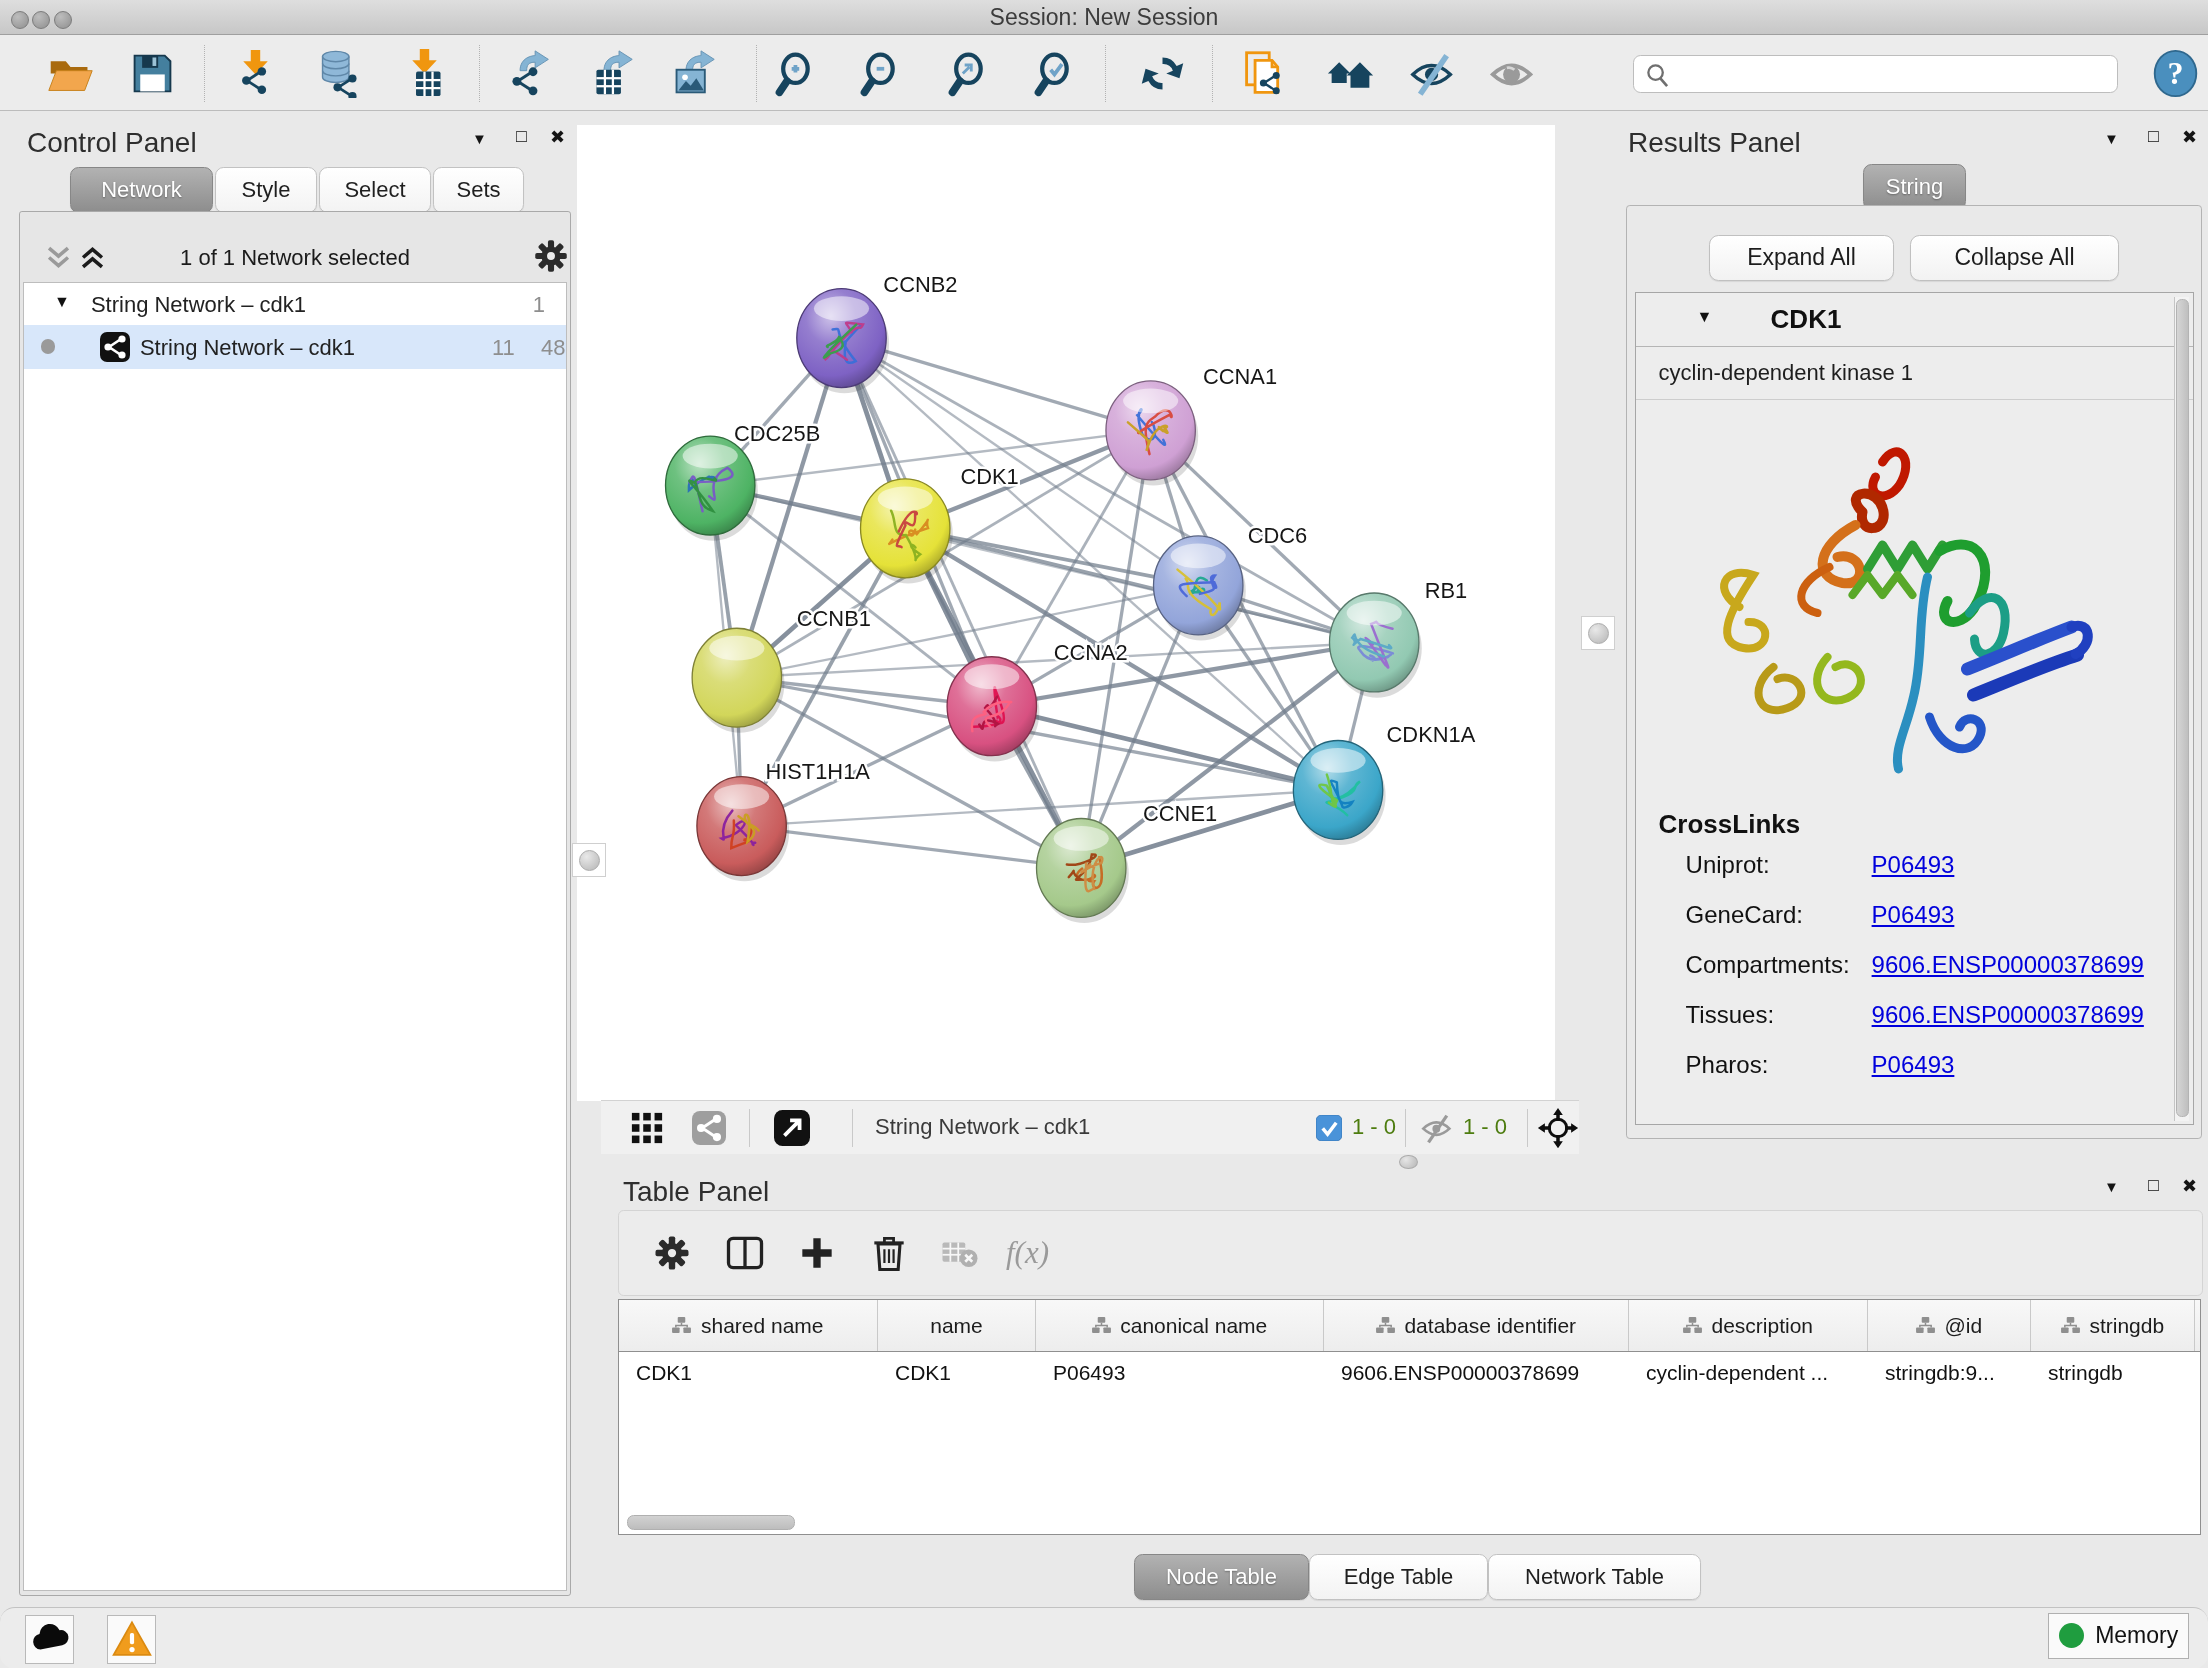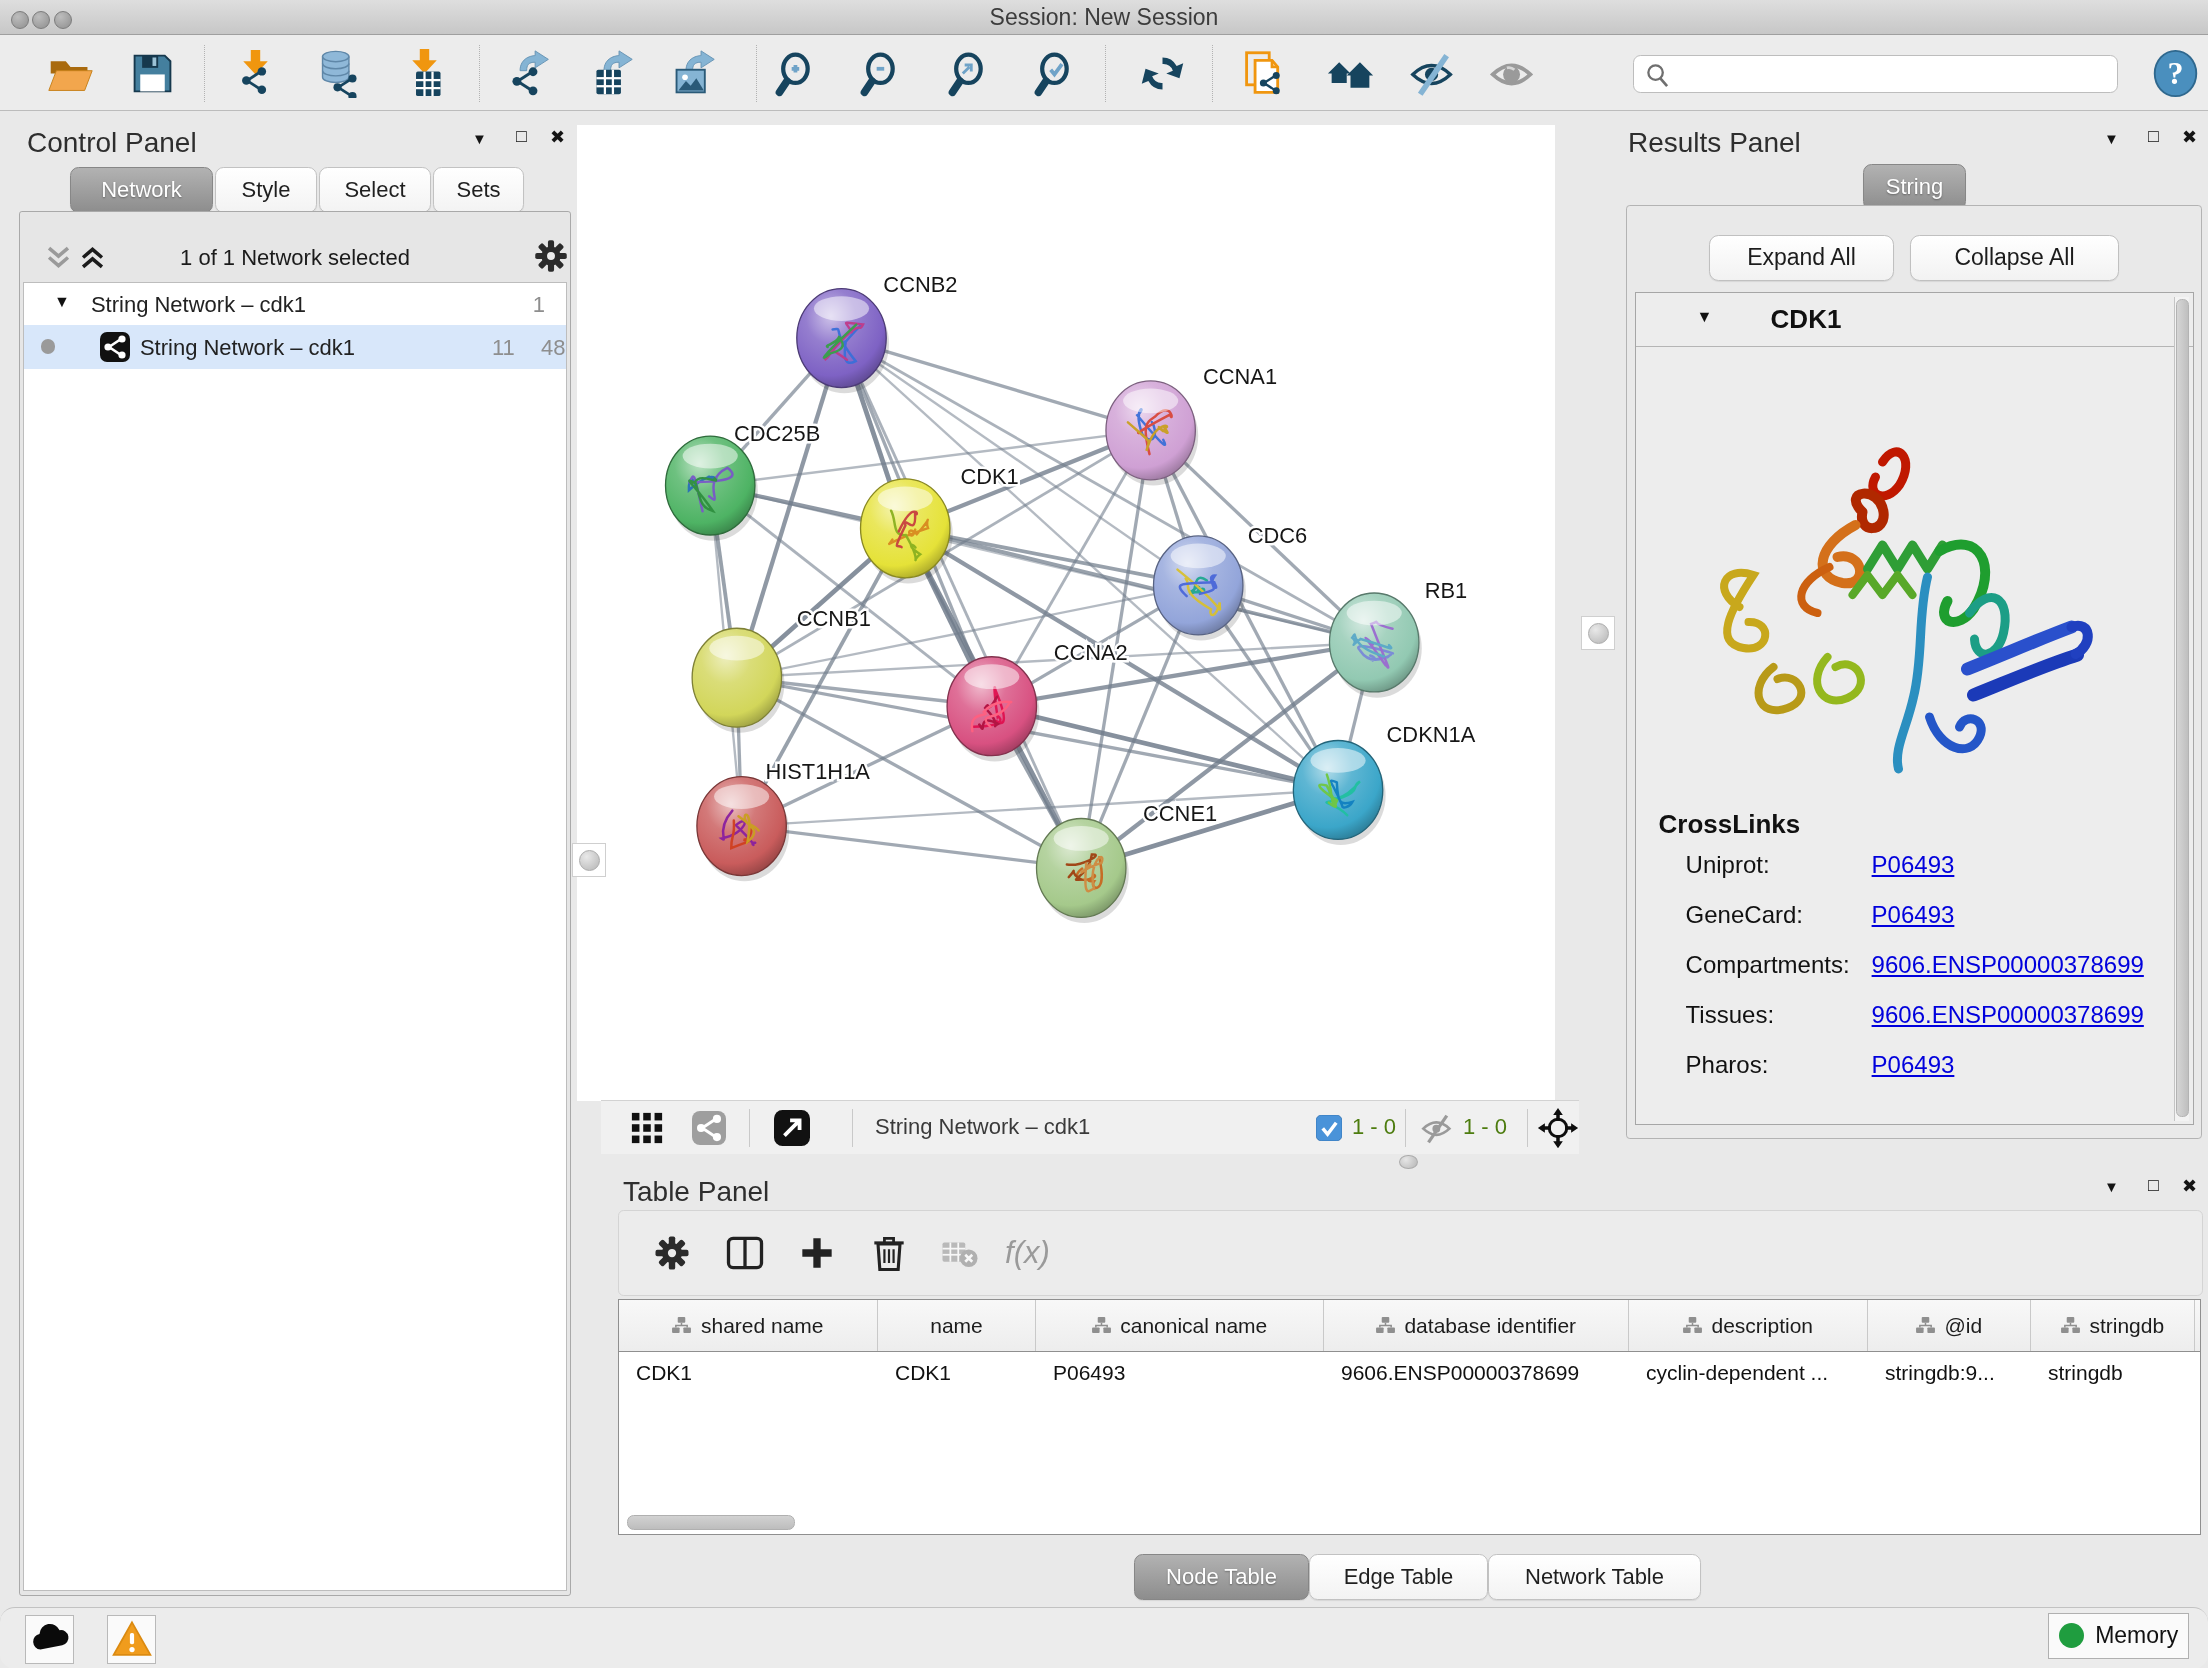--- a/index.html
+++ b/index.html
@@ -723,20 +723,21 @@
 
     <div class="rp-outer">
       <div class="rp-btn" style="left:82px;width:183px">Expand All</div>
       <div class="rp-btn" style="left:283px;width:207px">Collapse All</div>
 
       <div class="rp-inner">
         <div class="rp-entry-head">
           <span style="position:absolute;left:61px;top:15px;font-size:16px;color:#111">▼</span>
           <span style="position:absolute;left:135px;top:11.4px;font-size:26px;font-weight:bold;color:#101010">CDK1</span>
         </div>
+        <div class="rp-desc">cyclin-dependent kinase 1</div>
 
         <svg width="447" height="380" viewBox="0 0 440 380" style="position:absolute;left:38px;top:124px">
           <g fill="none" stroke-linecap="round">
             <path d="M205 45 C220 22 238 42 222 68 C208 88 188 78 198 60" stroke="#c01800" stroke-width="9"></path>
             <path d="M185 95 C163 73 202 68 206 95 C209 116 180 117 185 95" stroke="#b02800" stroke-width="10"></path>
             <path d="M178 108 C140 128 134 160 165 166 C192 170 186 134 160 140" stroke="#d4701a" stroke-width="10"></path>
             <path d="M152 150 C120 164 114 190 140 196" stroke="#cc6010" stroke-width="8"></path>
             <path d="M62 190 C35 174 46 148 76 158 C52 194 36 226 66 231 C92 236 96 204 71 205" stroke="#c8a81c" stroke-width="8"></path>
             <path d="M96 250 C70 270 80 302 110 291 C136 282 121 254 100 262" stroke="#b89a18" stroke-width="8"></path>
             <path d="M150 240 C128 264 144 292 170 281 C196 270 180 238 158 250" stroke="#94b81e" stroke-width="8"></path>
@@ -825,21 +826,21 @@
                 <line x1="4" y1="26" x2="30" y2="26"></line>
                 <line x1="13" y1="12" x2="13" y2="34"></line>
                 <line x1="22" y1="12" x2="22" y2="34"></line>
               </g>
               <circle cx="34" cy="30" r="10" fill="#8c8c8c"></circle>
               <path d="M30 26 l8 8 M38 26 l-8 8" stroke="#fff" stroke-width="3"></path>
             </g>
           </svg>
         </button>
       <button class="tp-btn" style="left:384px">
-          <span style="font-family:Liberation Sans, sans-serif;font-style:italic;font-size:31px;color:#9a9a9a">f(x)</span>
+          <span style="font-family:Liberation Serif, serif;font-style:italic;font-size:31px;color:#9a9a9a">f(x)</span>
         </button>
     </div>
 
     <div class="dtable">
       <div class="dt-head" id="table-header">
           <div class="dt-hcell" style="width: 259px;">
             <svg width="19" height="17" viewBox="0 0 20 18">
               <use href="#sym-hier"></use>
             </svg>
             <span>shared name</span>

